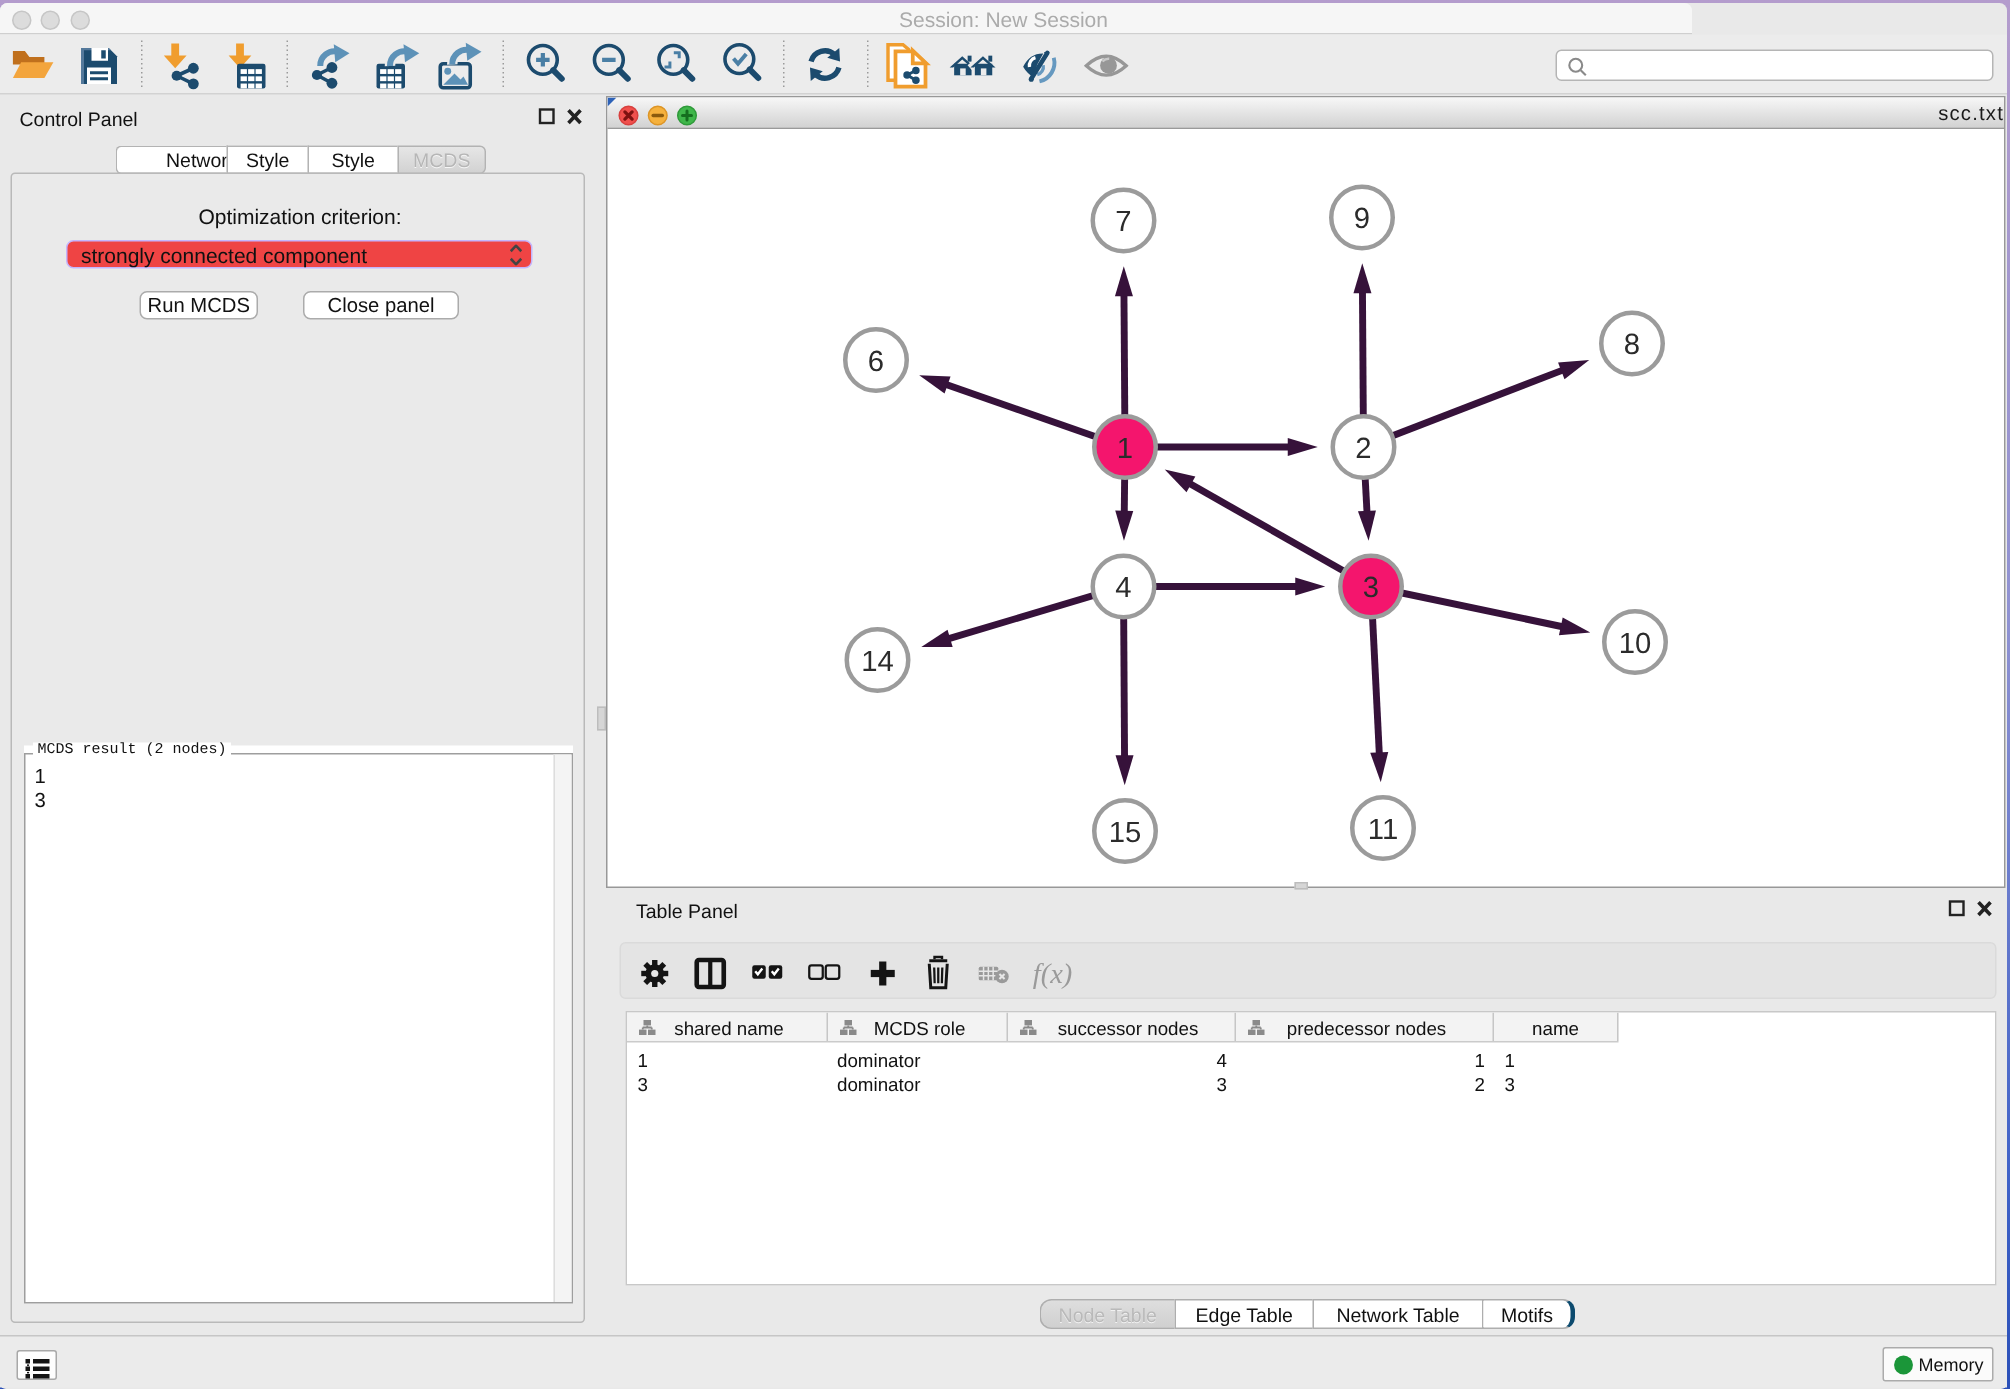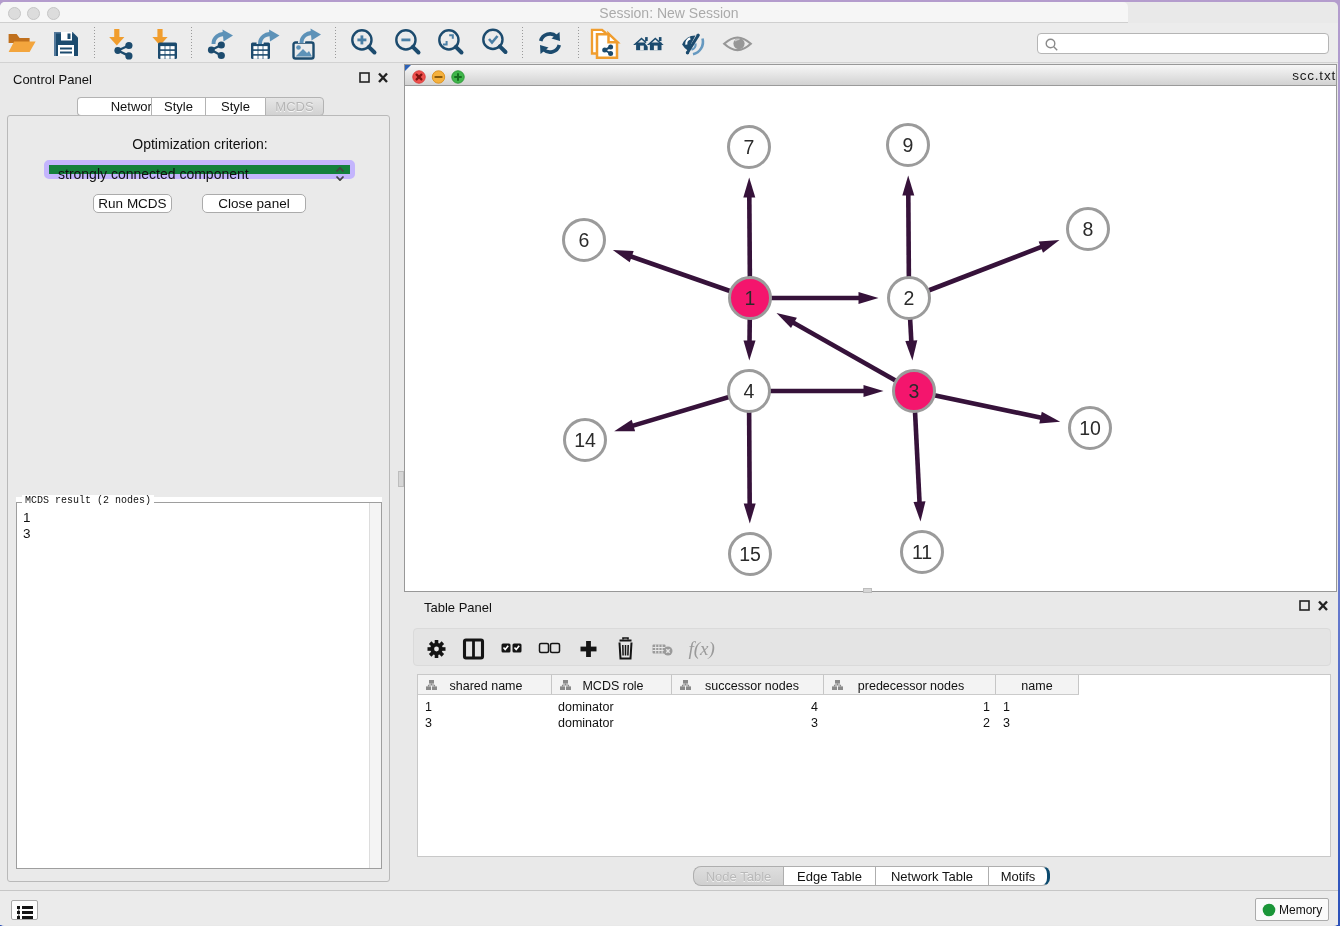--- a/index.html
+++ b/index.html
@@ -13,21 +13,21 @@
 #toolbar { position:absolute; left:0; top:23px; width:1338px; height:40px; background:#ececec; border-bottom:1px solid #d2d2d2; }
 #searchbox { position:absolute; left:1037px; top:10px; width:292px; height:21px; background:#fff; border:1px solid #b5b5b5; border-radius:4px; }
 
 #cp-title { position:absolute; left:13px; top:72px; font-size:13px; color:#111; }
 #cp-tabs { position:absolute; left:77px; top:97px; height:19px; display:flex; font-size:13px; color:#111; }
 #cp-tabs .t { background:#fff; border:1px solid #b3b3b3; border-right:none; height:19px; display:flex; align-items:center; justify-content:center; }
 #cp-tabs .t.first { border-radius:4px 0 0 4px;padding-left:40px; }
 #cp-tabs .t.sel { background:linear-gradient(180deg,#e6e6e6,#d2d2d2); border-right:1px solid #b3b3b3; border-radius:0 4px 4px 0; color:#b6b6b6; text-shadow:0 1px 0 #f6f6f6; }
 #cp-content { position:absolute; left:7px; top:115px; width:383px; height:767px; border:1px solid #b9b9b9; border-radius:3px; background:#eaeaea; }
 #opt-label { position:absolute; left:0; top:136px; width:400px; text-align:center; font-size:14px; color:#111; }
-#cp-select { position:absolute; left:44px; top:160px; width:311px; height:19px; background:#15803d; border:5px solid #c4b5fd; border-radius:5px; font-size:14px; color:#111; }
+#cp-select { position:absolute; left:44px; top:160px; width:311px; height:19px; background:#ef4444; border:1px solid #c4b5fd; border-radius:5px; font-size:14px; color:#111; }
 .cp-btn { position:absolute; top:194px; height:19px; background:#fff; border:1px solid #ababab; border-radius:5px; font-size:13.5px; color:#111; text-align:center; line-height:17px; }
 #mcds-box { position:absolute; left:16px; top:497px; width:366px; height:372px; background:#fff; }
 #mcds-border { position:absolute; left:16px; top:502px; width:366px; height:367px; border:1px solid #9e9e9e; }
 #mcds-title { position:absolute; left:22px; top:495px; background:#fff; padding:0 3px; font-size:10px; color:#111;font-family:Liberation Mono, monospace; }
 #mcds-sb { position:absolute; left:369px; top:503px; width:12px; height:365px; background:#f4f4f4; border-left:1px solid #ddd; }
 .mcds-line { position:absolute; left:23px; font-size:13.5px; color:#111; }
 
 #scc { position:absolute; left:404px; top:64px; width:933px; height:528px; border:1px solid #989898; background:#fff; }
 #scc-titlebar { position:absolute; left:0; top:0; width:931px; height:21px; background:linear-gradient(180deg,#f7f7f7,#d2d2d2); border-bottom:1px solid #9a9a9a; }
 #scc-title { position:absolute; left:0; top:3px; width:931px; text-align:center; font-size:13.5px; color:#1a1a1a; letter-spacing:0.8px; }

